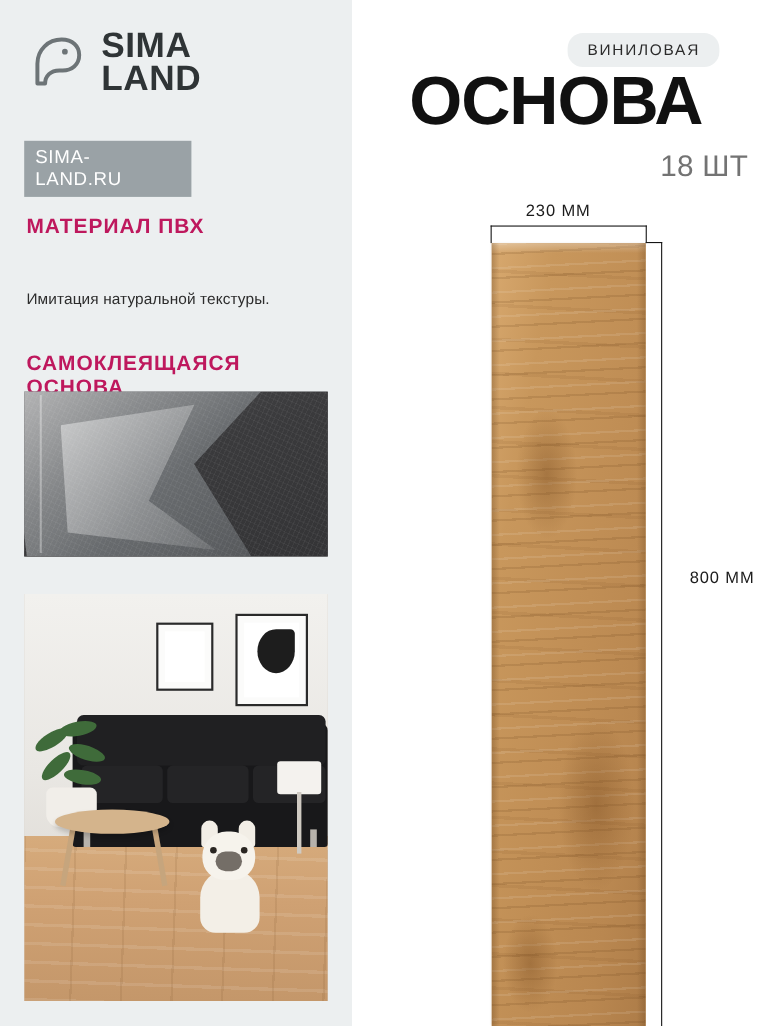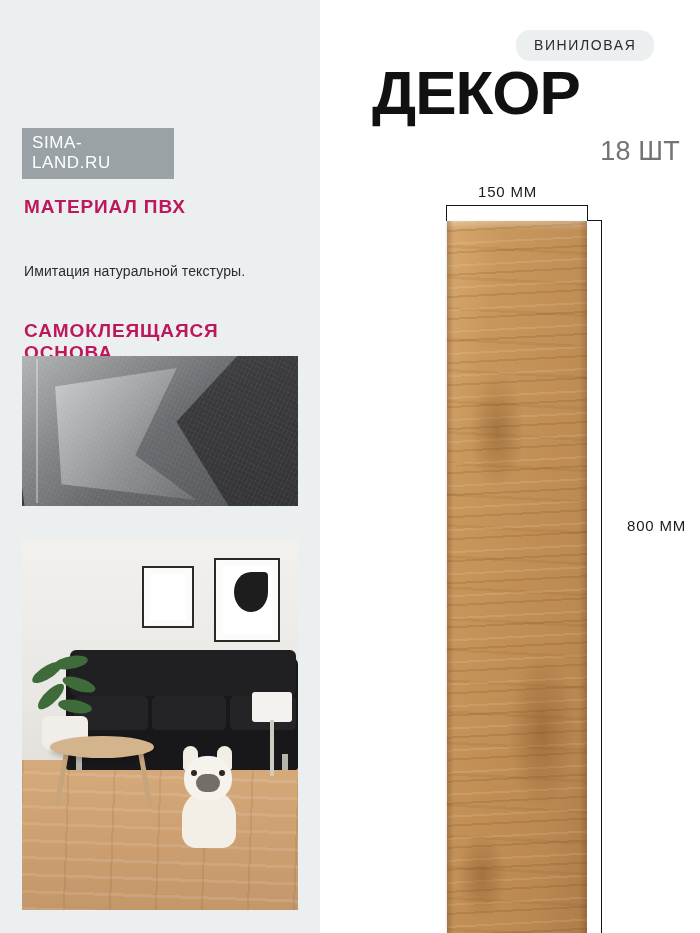--- a/index.html
+++ b/index.html
@@ -503,20 +503,32 @@
     background: linear-gradient(180deg, rgba(255,255,255,0.30), rgba(255,255,255,0));
   }
 </style>
 </head>
 <body>
 
 <div class="page">
 
   <div class="left-col">
 
+    <div class="logo-block">
+      <span class="logo-mark">
+        <svg viewBox="0 0 56 56" width="56" height="56" aria-hidden="true">
+          <path d="M10 30 C10 17, 20 8, 32 8 C42 8, 48 14, 48 22 C48 31, 41 36, 33 36 L30 36 C22 36, 17 41, 17 48 L10 48 Z" fill="none" stroke="#6d7477" stroke-width="3.6" stroke-linejoin="round"></path>
+          <circle cx="35" cy="19" r="2.6" fill="#6d7477"></circle>
+        </svg>
+      </span>
+      <span class="logo-text">
+        <div>SIMA</div>
+        <div>LAND</div>
+      </span>
+    </div>
 
     <div class="site-badge">SIMA-LAND.RU</div>
 
     <div class="feat" id="feat-1">
       <div class="feat-title">МАТЕРИАЛ ПВХ</div>
     </div>
 
     <div class="feat" id="feat-2">
       <div class="feat-sub">Имитация натуральной текстуры.</div>
     </div>
@@ -571,24 +583,24 @@
         <span class="dog-eye l"></span>
         <span class="dog-eye r"></span>
         <span class="dog-face"></span>
       </div>
     </div>
   </div>
 
   <div class="right-col">
 
     <div class="pill">ВИНИЛОВАЯ</div>
-    <div class="title">ДЕКОР</div>
+    <div class="title">ОСНОВА</div>
     <div class="subtitle">18 ШТ</div>
 
-    <div class="dim-width-label">150 ММ</div>
+    <div class="dim-width-label">230 ММ</div>
     <div class="dim-height-label">800 ММ</div>
 
     <div class="dim-line-top"></div>
     <div class="dim-tick-left"></div>
     <div class="dim-tick-right"></div>
     <div class="dim-tick-rtop"></div>
     <div class="dim-line-right"></div>
 
     <div class="plank">
       <span class="plank-grain"></span>

